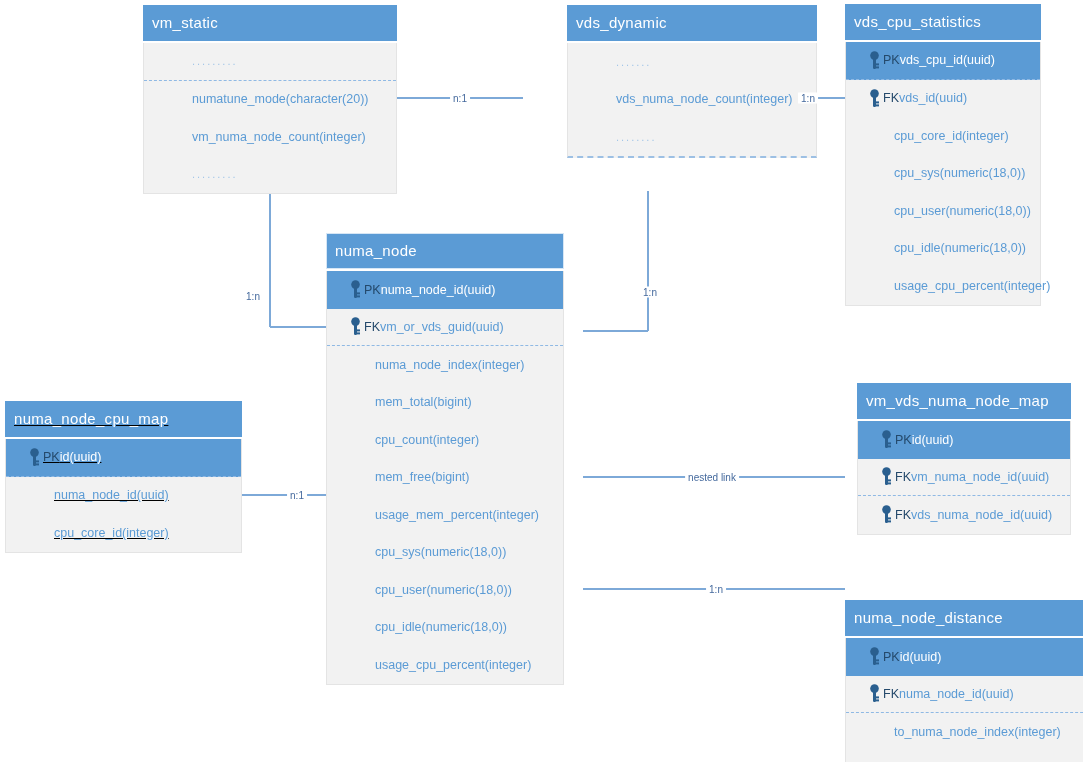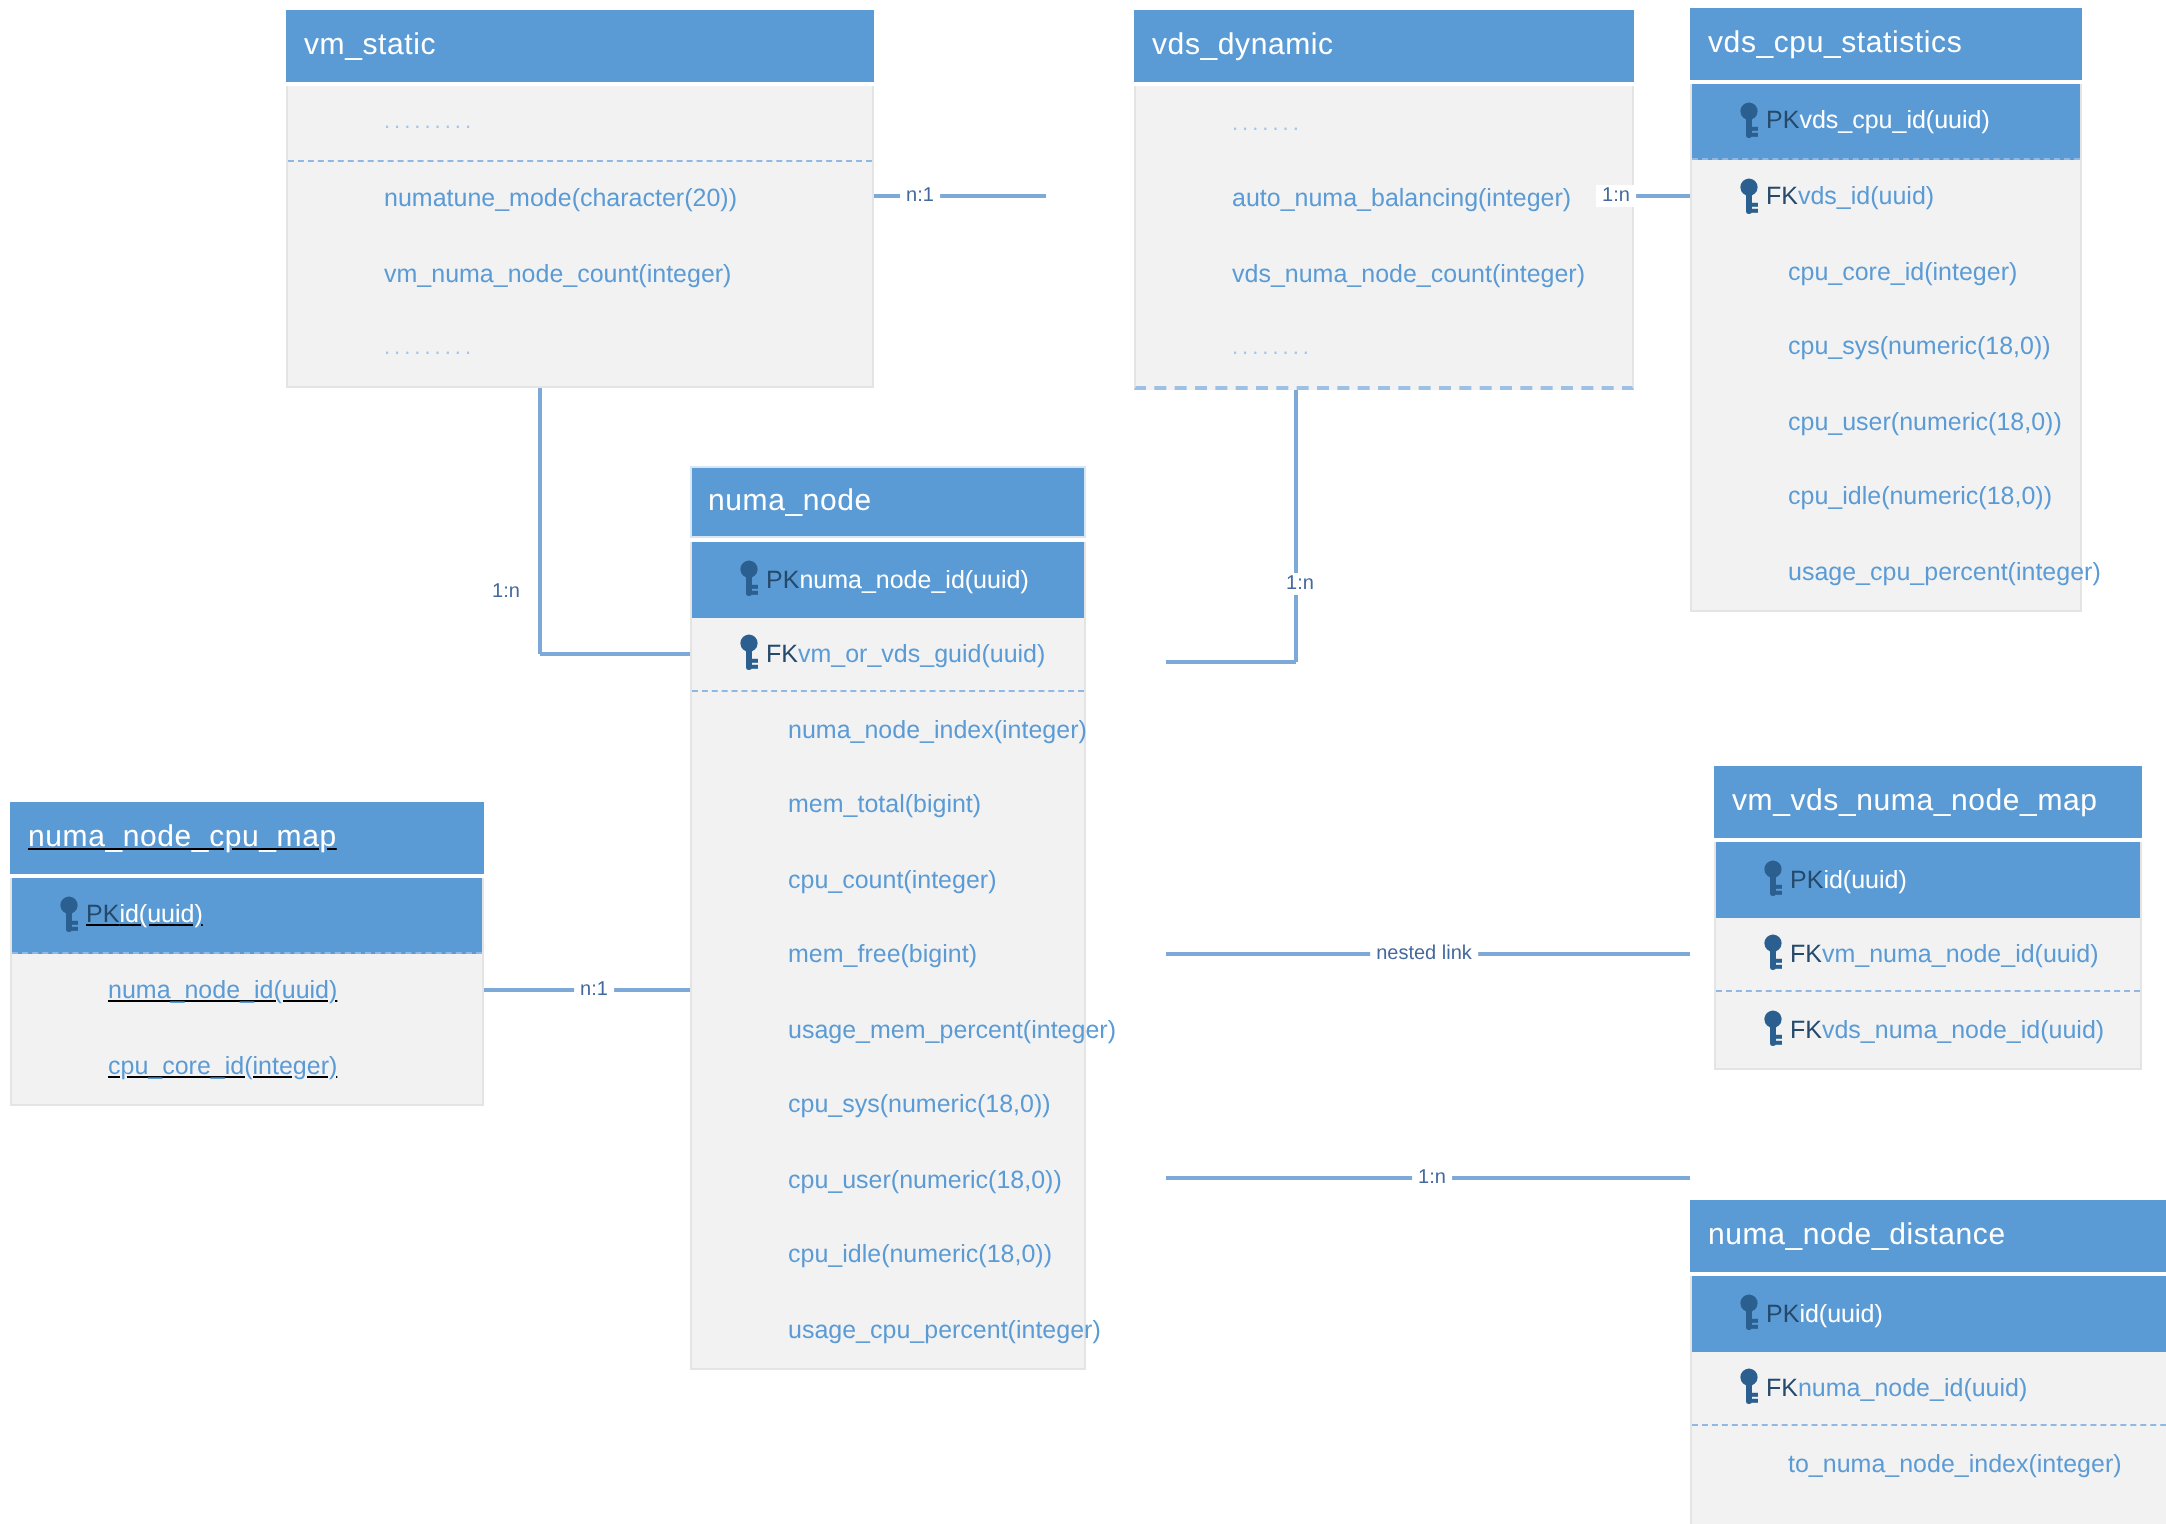--- a/index.html
+++ b/index.html
@@ -48,21 +48,21 @@
 <div id="canvas">
     <div class="rel-seg h" style="left: 397px; top: 97px; width: 126px;"></div>
     <div class="rel-seg h" style="left: 773px; top: 97px; width: 72px;"></div>
     <div class="rel-seg v" style="left: 269px; top: 191px; height: 136px;"></div>
     <div class="rel-seg h" style="left: 270px; top: 326px; width: 75px;"></div>
     <div class="rel-seg v" style="left: 647px; top: 191px; height: 140px;"></div>
     <div class="rel-seg h" style="left: 583px; top: 330px; width: 65px;"></div>
     <div class="rel-seg h" style="left: 242px; top: 494px; width: 103px;"></div>
     <div class="rel-seg h" style="left: 583px; top: 476px; width: 262px;"></div>
     <div class="rel-seg h" style="left: 583px; top: 588px; width: 262px;"></div>
-    <div class="er-table" style="left: 143px; top: 5px; width: 294px;">
+    <div class="er-table" style="left: 143px; top: 5px; width: 254px;">
       <div class="er-header"><span class="er-title">vm_static</span></div>
       <div class="er-body">
         <div class="er-row ellipsis divider">
           <span class="field-text">.........</span>
         </div>
         <div class="er-row field">
           <span class="field-text">numatune_mode(character(20))</span>
         </div>
         <div class="er-row field">
           <span class="field-text">vm_numa_node_count(integer)</span>
@@ -72,23 +72,20 @@
         </div>
       </div>
     </div>
     <div class="er-table" style="left: 523px; top: 5px; width: 250px; margin-left: 44px;">
       <div class="er-header"><span class="er-title">vds_dynamic</span></div>
       <div class="er-body dotted-bottom">
         <div class="er-row ellipsis">
           <span class="field-text">.......</span>
         </div>
         <div class="er-row field">
-          <span class="field-text">auto_numa_balancing(integer)</span>
-        </div>
-        <div class="er-row field">
           <span class="field-text">vds_numa_node_count(integer)</span>
         </div>
         <div class="er-row ellipsis">
           <span class="field-text">........</span>
         </div>
       </div>
     </div>
     <div class="er-table" style="left: 845px; top: 4px; width: 196px;">
       <div class="er-header"><span class="er-title">vds_cpu_statistics</span></div>
       <div class="er-body">
@@ -130,21 +127,21 @@
           <span class="field-text">cpu_user(numeric(18,0))</span>
         </div>
         <div class="er-row field">
           <span class="field-text">cpu_idle(numeric(18,0))</span>
         </div>
         <div class="er-row field">
           <span class="field-text">usage_cpu_percent(integer)</span>
         </div>
       </div>
     </div>
-    <div class="er-table" style="left: 345px; top: 233px; width: 198px;">
+    <div class="er-table" style="left: 326px; top: 233px; width: 238px;">
       <div class="er-header outlined"><span class="er-title">numa_node</span></div>
       <div class="er-body">
         <div class="er-row pk">
           <span class="key-cell">
             <span class="key-icon">
               <svg width="13" height="19" viewBox="0 0 13 19" fill="currentColor">
                 <circle cx="5.5" cy="4.6" r="4.3"></circle>
                 <rect x="4" y="7" width="3" height="11" rx="1.2"></rect>
                 <rect x="6.6" y="12.4" width="3.4" height="2"></rect>
                 <rect x="6.6" y="15.4" width="3.4" height="2"></rect>

